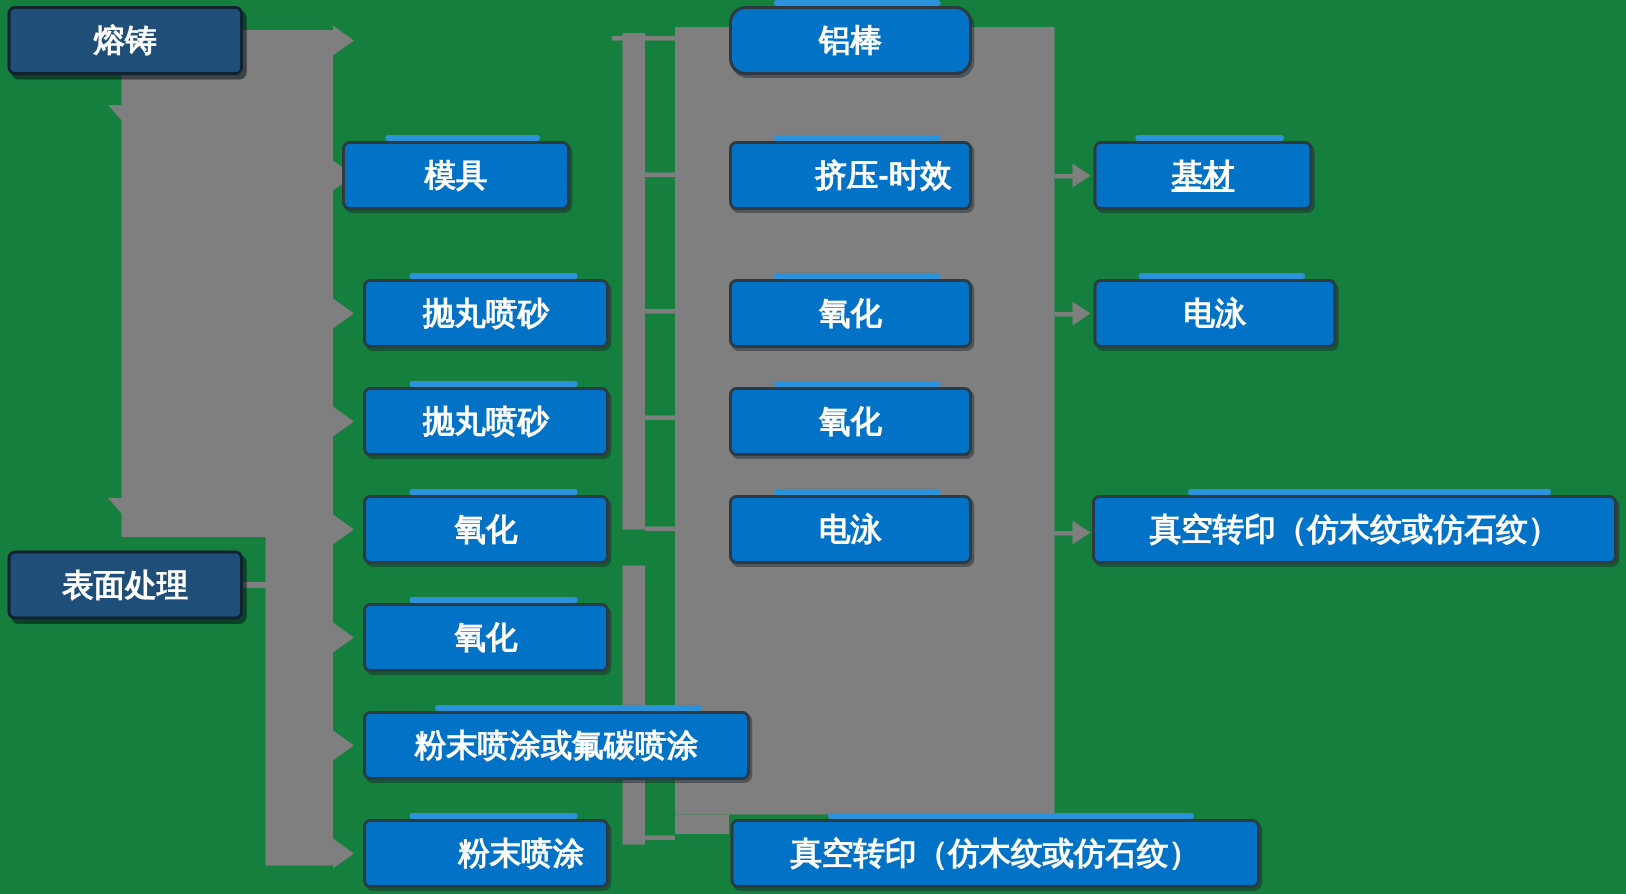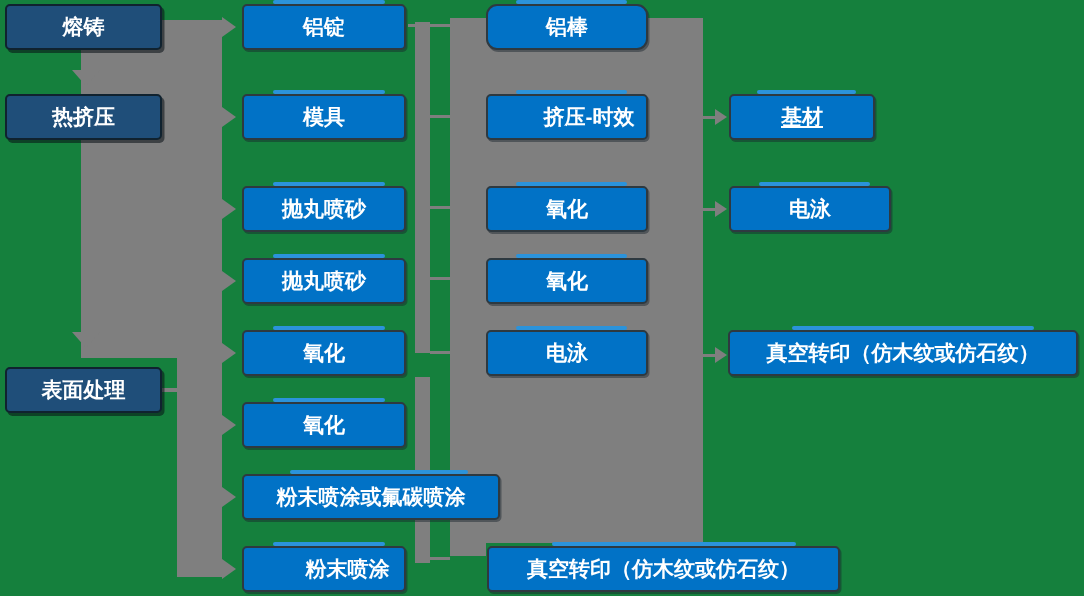--- a/index.html
+++ b/index.html
@@ -81,31 +81,25 @@
   <div class="gray" style="left:703px;top:116px;width:13px;height:3px;"></div>
   <div class="arrow-right small" style="left:715px;top:109px;"></div>
   <div class="gray" style="left:703px;top:208px;width:13px;height:3px;"></div>
   <div class="arrow-right small" style="left:715px;top:201px;"></div>
   <div class="gray" style="left:703px;top:354px;width:13px;height:3px;"></div>
   <div class="arrow-right small" style="left:715px;top:347px;"></div>
 
   <div class="node dark" style="left:5px;top:4px;width:157px;">
       <span class="lbl">熔铸</span>
     </div>
-  <div class="node dark" style="left:5px;top:94px;width:157px;">
-      <span class="lbl">热挤压</span>
-    </div>
   <div class="node dark" style="left:5px;top:367px;width:157px;">
       <span class="lbl">表面处理</span>
     </div>
 
-  <div class="node bright" style="left:242px;top:4px;width:164px;">
-      <span class="lbl">铝锭</span>
-    </div>
-  <div class="node bright" style="left:242px;top:94px;width:164px;">
+  <div class="node bright" style="left:228px;top:94px;width:152px;">
       <span class="lbl">模具</span>
     </div>
   <div class="node bright" style="left:242px;top:186px;width:164px;">
       <span class="lbl">抛丸喷砂</span>
     </div>
   <div class="node bright" style="left:242px;top:258px;width:164px;">
       <span class="lbl">抛丸喷砂</span>
     </div>
   <div class="node bright" style="left:242px;top:330px;width:164px;">
       <span class="lbl">氧化</span>

